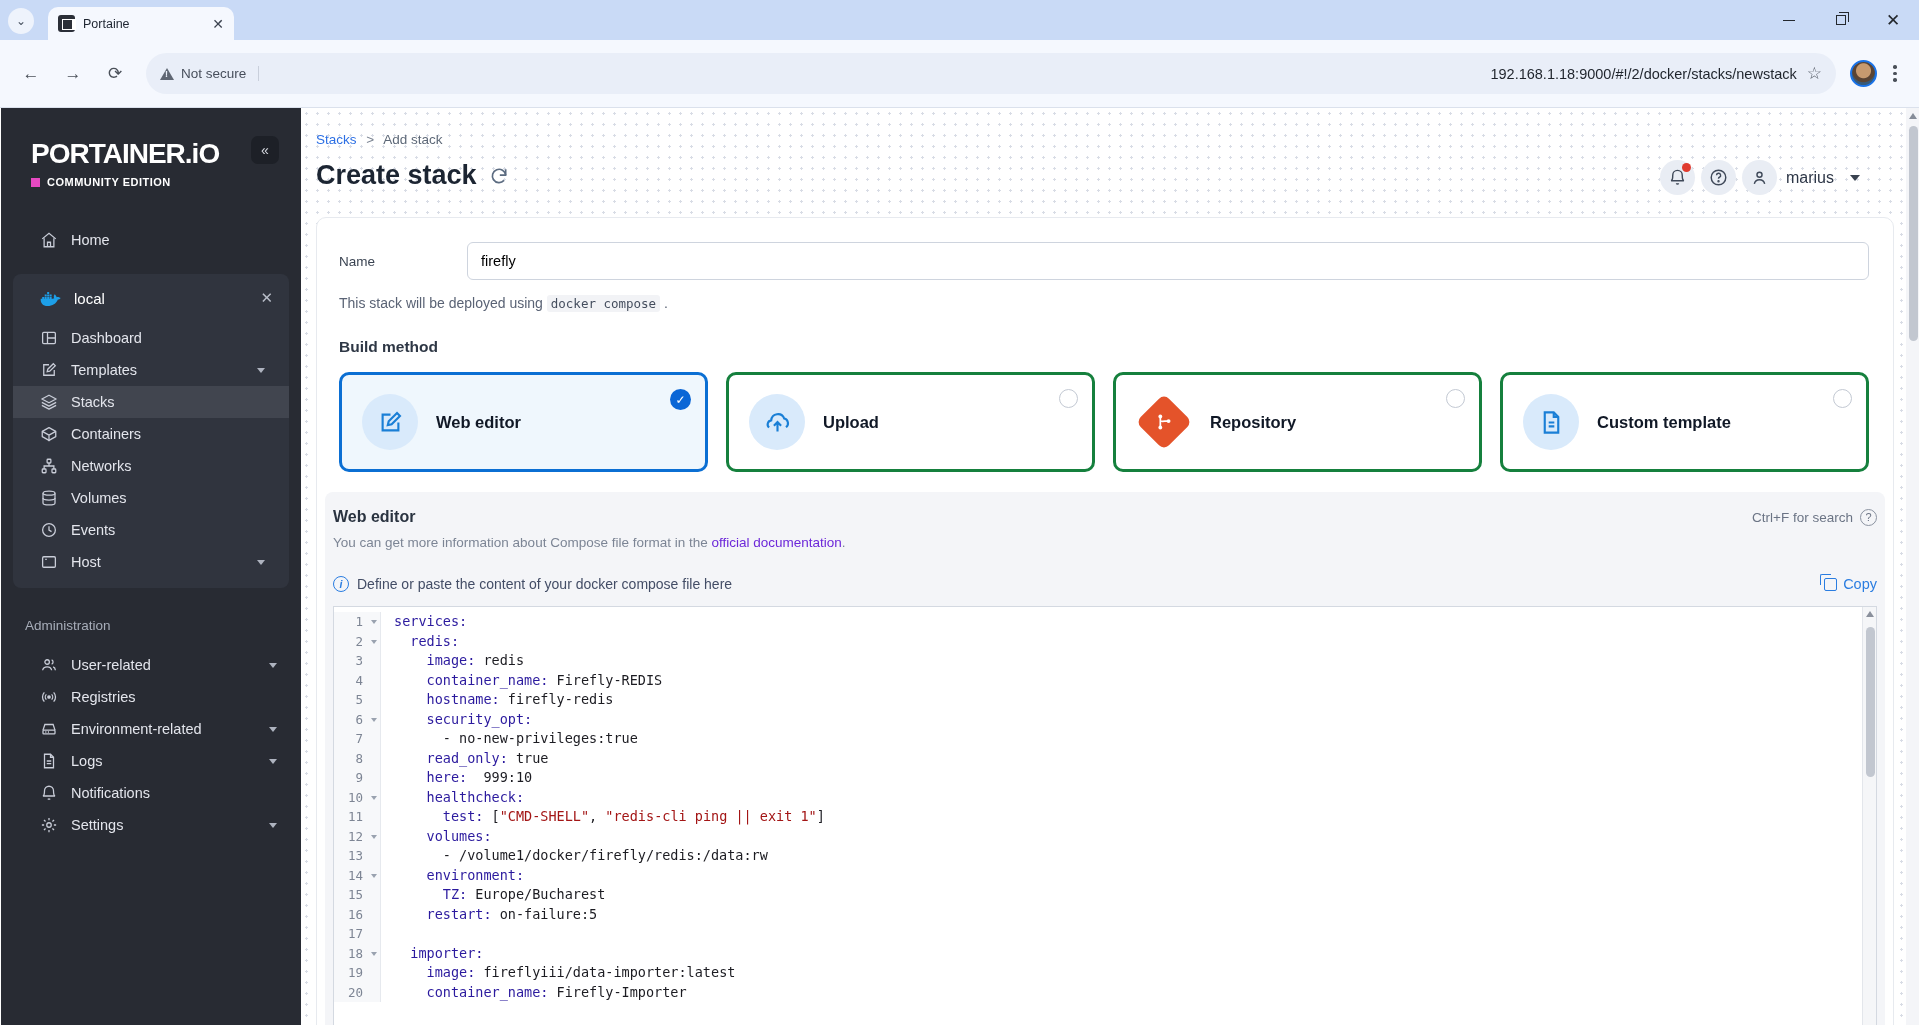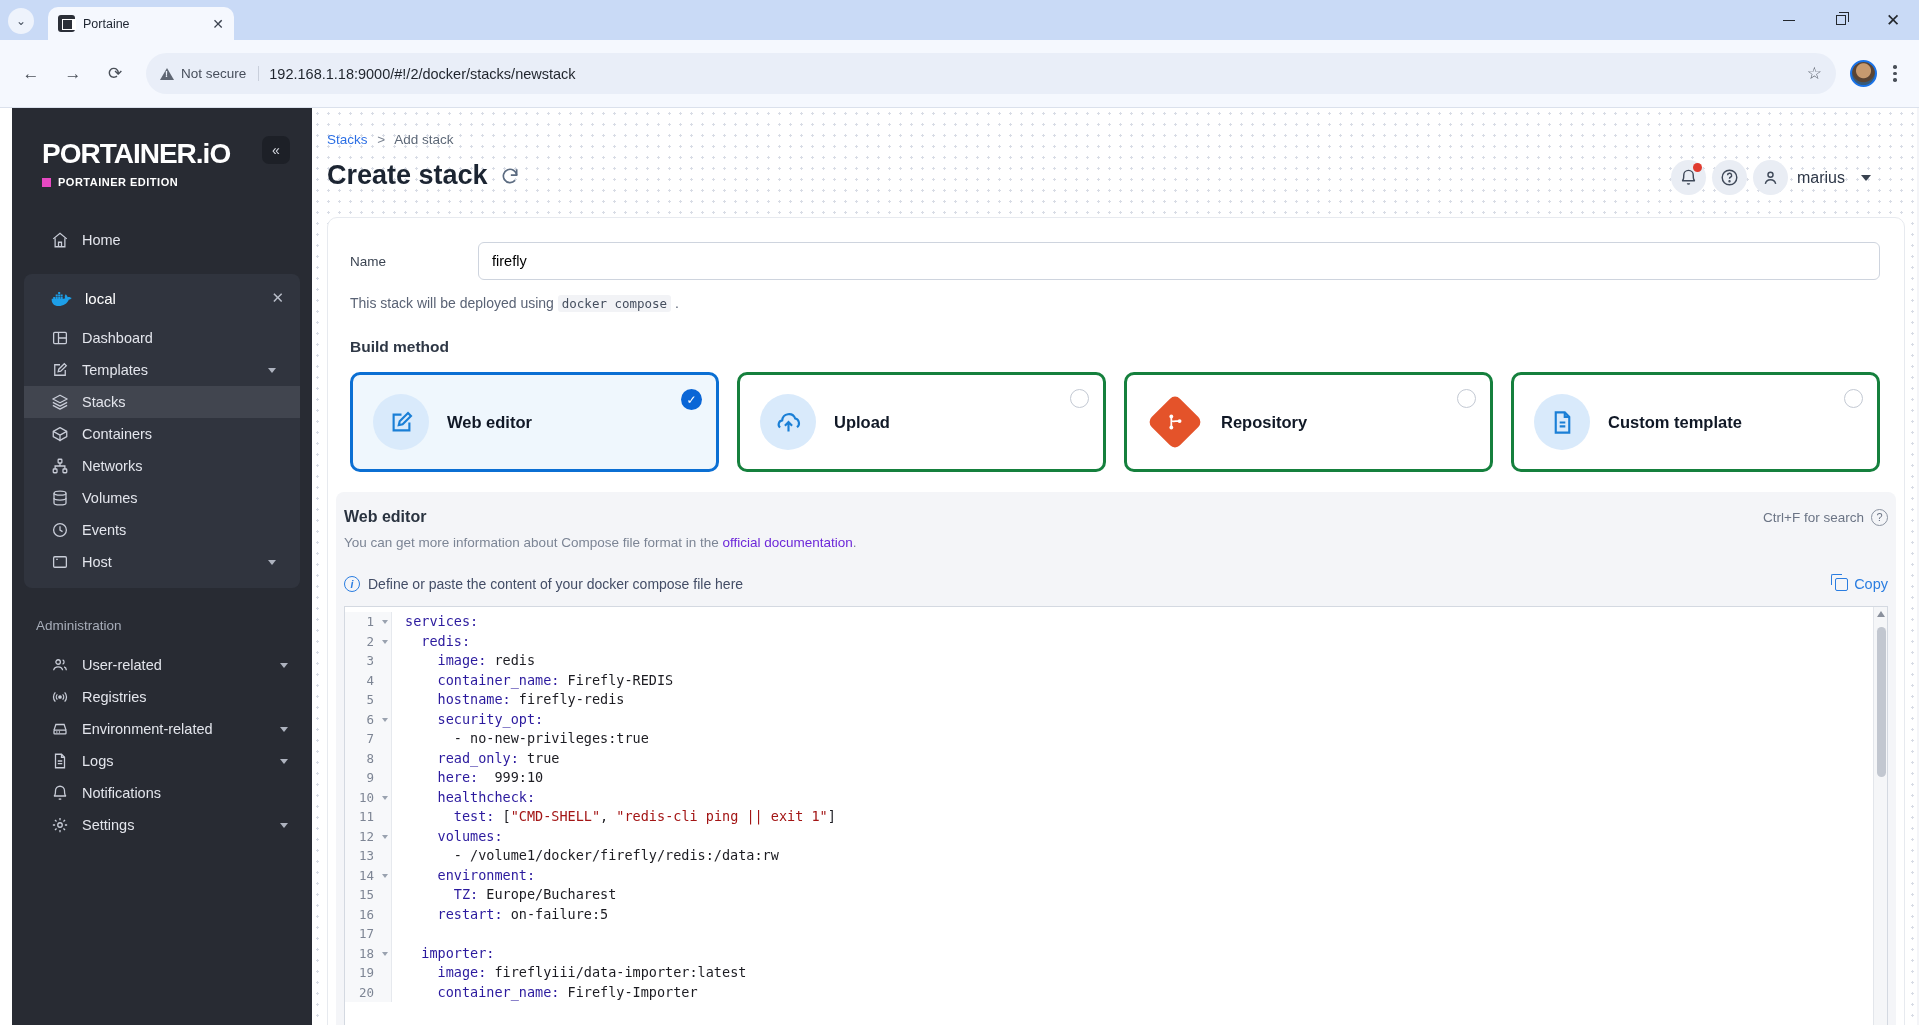--- a/index.html
+++ b/index.html
@@ -15,32 +15,32 @@
   .tab-close { color:#3c4350; font-size:14px; margin-left:auto; }
   .wincontrols { position:absolute; right:0; top:0; height:40px; display:flex; align-items:center; }
   .winbtn { width:52px; height:40px; display:flex; align-items:center; justify-content:center; color:#202124; }
   .ic-min { width:12px; height:0; border-top:1.6px solid #24282e; display:block; }
   .ic-restore { width:10px; height:10px; border:1.5px solid #24282e; position:relative; display:block; }
   .ic-restore::before { content:""; position:absolute; left:2px; top:-4px; width:9px; height:9px; border:1.5px solid #24282e; border-left:none; border-bottom:none; }
   .ic-close { font-size:17px; line-height:1; color:#24282e; }
 
   .toolbar { position:absolute; left:0; top:40px; width:1919px; height:68px; background:#f5f8fe; border-bottom:1px solid #dbe1ec; display:flex; align-items:center; padding:0 14px; gap:8px; }
   .navbtn { width:34px; height:34px; border-radius:17px; display:flex; align-items:center; justify-content:center; color:#4a5059; font-size:17px; flex:0 0 auto; }
-  .omnibox { flex:1; height:41px; background:#e9eef8; border-radius:21px; display:flex; align-items:center; padding:0 14px; gap:10px; margin:0 6px; }
+  .omnibox { flex:1; height:41px; background:#e9eef8; border-radius:21px; display:flex; align-items:center; padding:0 14px; gap:10px; margin:0 6px;text-align:right; }
   .secchip { display:flex; align-items:center; gap:7px; color:#474e5b; font-size:13.5px; padding-right:12px; border-right:1px solid #c9cfdb; }
   .warn-tri { width:0; height:0; border-left:7px solid transparent; border-right:7px solid transparent; border-bottom:12px solid #5f6673; position:relative; }
   .warn-tri::after { content:"!"; position:absolute; left:-2px; top:1px; color:#e9eef8; font-size:9px; font-weight:bold; }
   .urltext { font-size:14.5px; color:#1f242c; flex:1; white-space:nowrap; overflow:hidden; }
   .star { margin-left:auto; color:#565d68; font-size:17px; }
   .avatar { width:27px; height:27px; border-radius:50%; border:2px solid #1a73e8; background:radial-gradient(circle at 50% 38%, #c79a6f 0 7px, #5a4434 8px 11px, #365a7a 12px); flex:0 0 27px; }
   .kebab { width:20px; display:flex; flex-direction:column; align-items:center; gap:3px; }
   .kebab i { width:3.5px; height:3.5px; border-radius:50%; background:#4a5059; }
 
   
-  .app { position:absolute; left:12px; top:108px; width:1536px; height:917px; }
+  .app { position:absolute; left:1px; top:108px; width:1536px; height:917px; }
 
   
   .sidebar { position:absolute; left:0; top:0; width:300px; height:917px; background:#282b33; color:#e6e8ee; }
   .logo { padding:30px 0 0 30px; font-size:28px; font-weight:800; letter-spacing:-1px; color:#fff; font-family:"Liberation Sans", sans-serif; }
   .edition { display:flex; align-items:center; gap:7px; padding:6px 0 0 30px; font-size:11px; font-weight:700; letter-spacing:.5px; color:#fff; }
   .edition .sq { width:9px; height:9px; background:#e649c2; display:inline-block; }
   .collapse-btn { position:absolute; right:22px; top:28px; width:28px; height:28px; border-radius:7px; background:#1d2027; color:#d7dae1; display:flex; align-items:center; justify-content:center; font-size:14px; }
   .nav-row { display:flex; align-items:center; height:32px; padding:0 24px 0 38px; gap:13px; font-size:14.5px; color:#e3e5ec; cursor:pointer; }
   .nav-row .nav-ico { width:19px; height:19px; color:#c9cdd8; display:flex; align-items:center; justify-content:center; flex:0 0 19px; }
   .nav-row .nav-ico svg { width:18px; height:18px; }
@@ -165,21 +165,21 @@
       <i></i>
     </div>
 </div>
 
 <div class="app">
 
   <nav class="sidebar">
     <div class="logo">PORTAINER.iO</div>
     <div class="edition">
       <span class="sq"></span>
-      <span>PORTAINER EDITION</span>
+      <span>COMMUNITY EDITION</span>
     </div>
     <div class="collapse-btn">«</div>
 
     <div class="nav-row home-row">
       <span class="nav-ico">
         <svg viewBox="0 0 24 24" fill="none" stroke="currentColor" stroke-width="1.7">
             <path d="M3 10.5 12 3l9 7.5"></path>
             <path d="M5.5 9.5V21h13V9.5"></path>
             <path d="M10 21v-6h4v6"></path>
           </svg>

